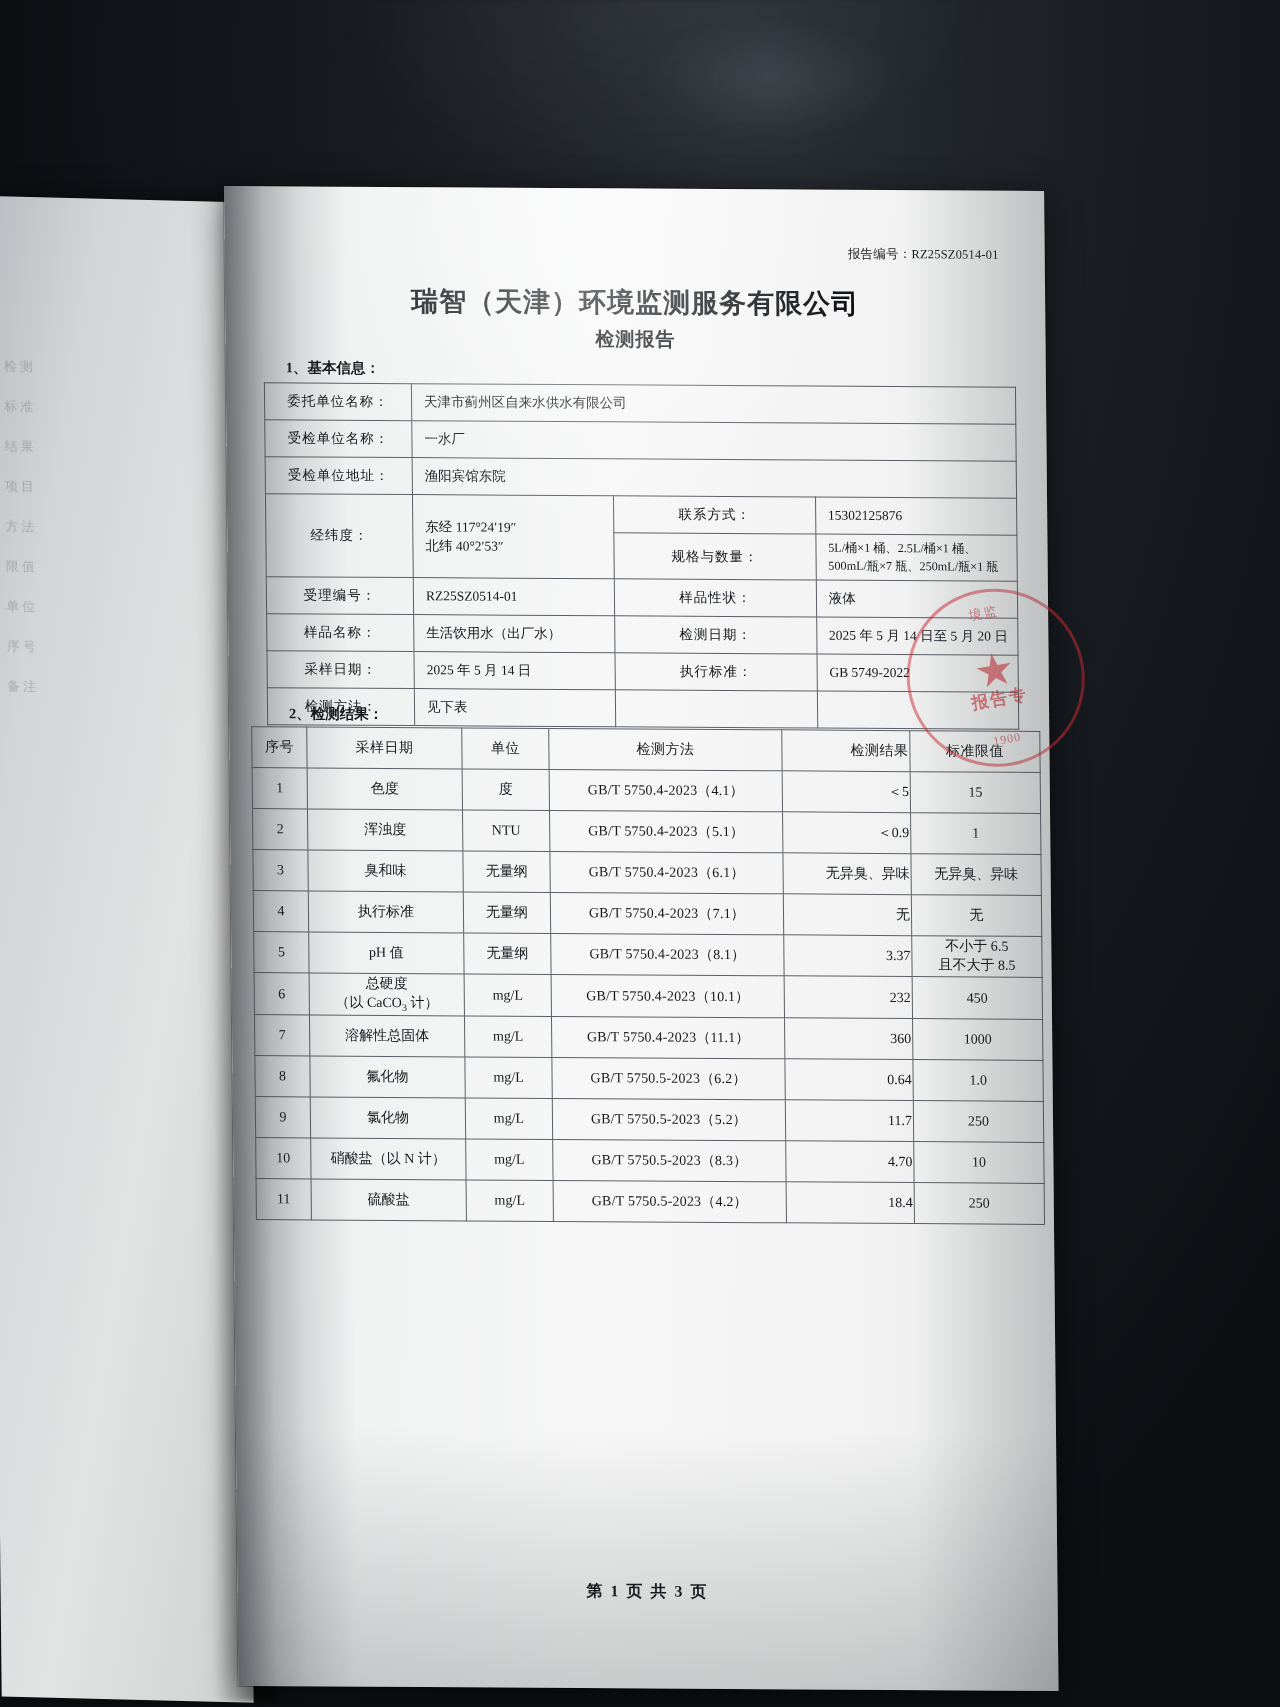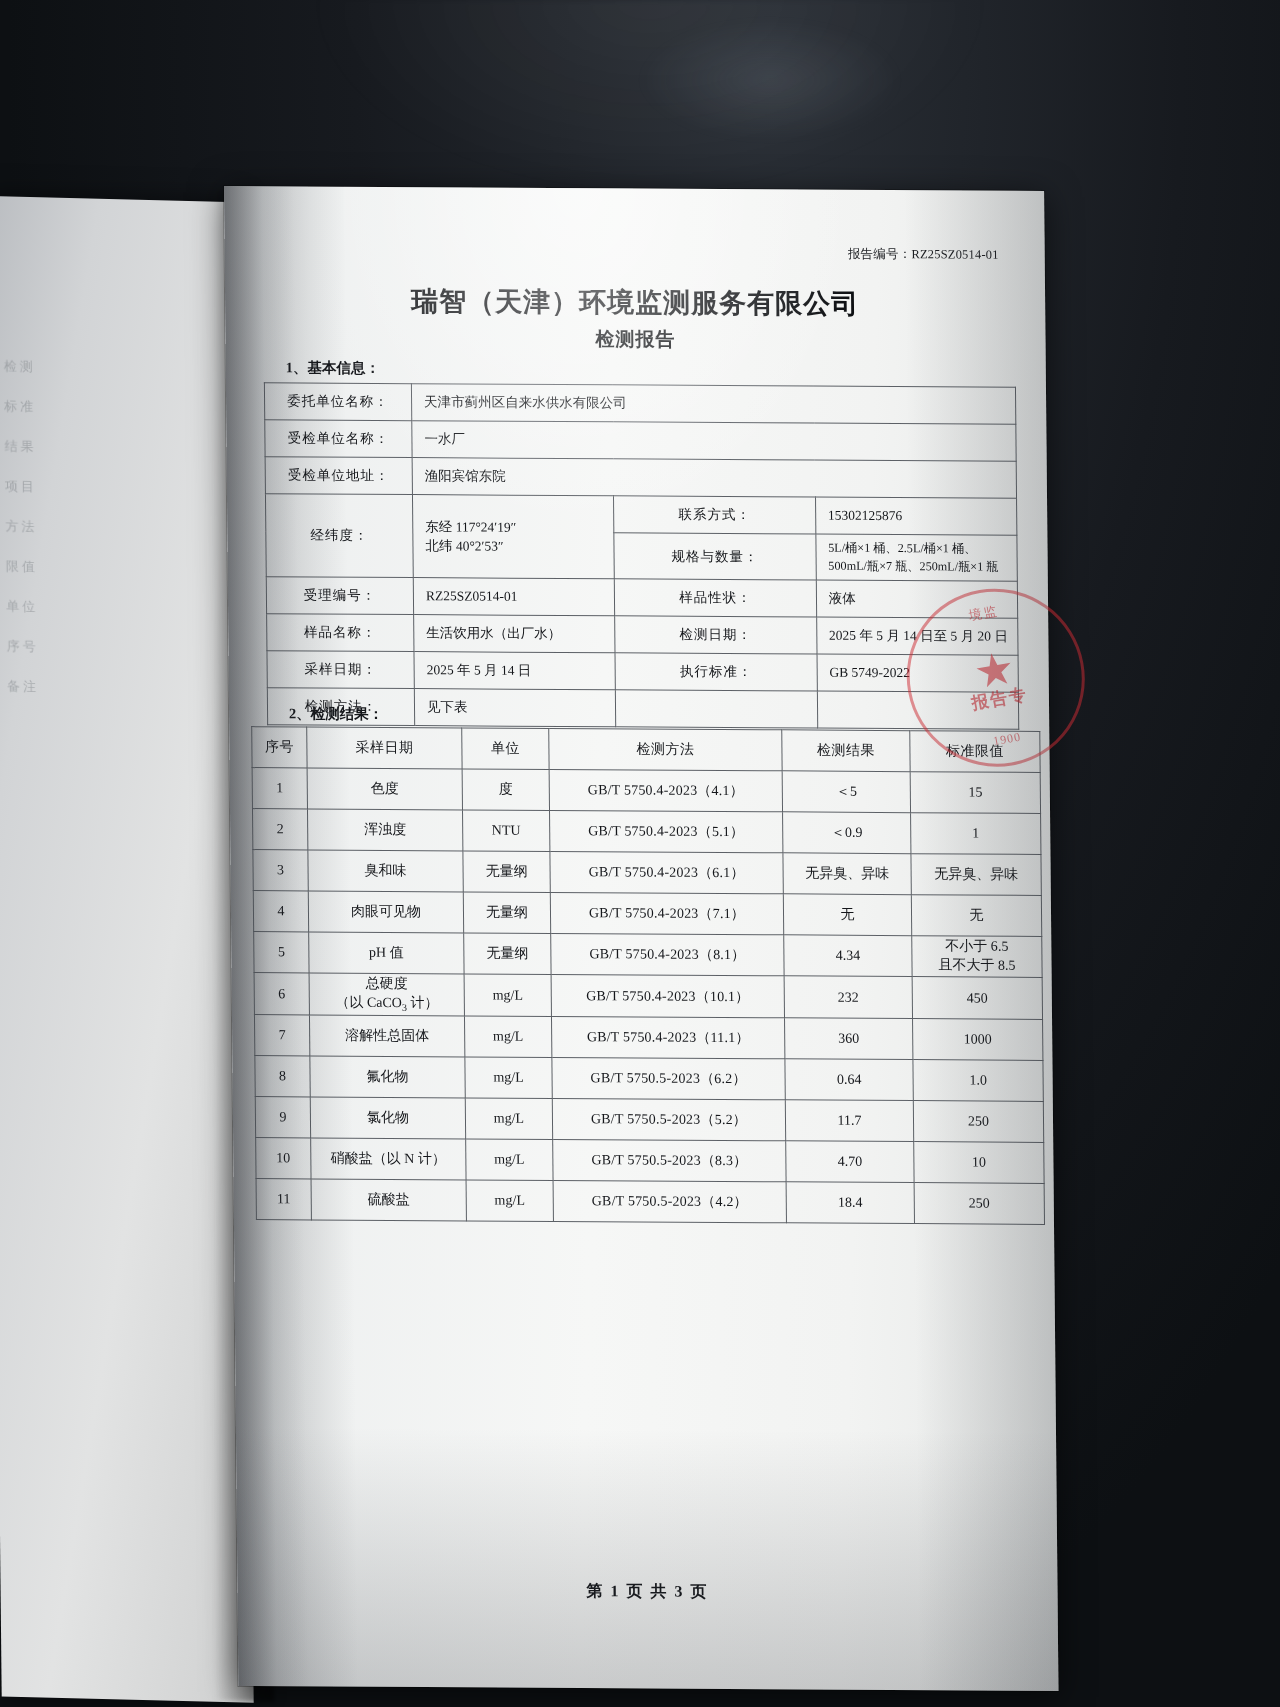--- a/index.html
+++ b/index.html
@@ -191,21 +191,21 @@
     vertical-align: middle;
     height: 38px;
     color: #15171b;
     font-weight: normal;
   }
   .res-table th { font-weight: normal; letter-spacing: 0.5px; }
   .res-table .c-no     { width: 52px; }
   .res-table .c-item   { width: 152px; }
   .res-table .c-unit   { width: 84px; }
   .res-table .c-method { width: 230px; }
-  .res-table .c-result { width: 125px; }
+  .res-table .c-result { width: 125px; text-align: right; }
   .res-table .c-limit  { width: 127px; }
   .method { font-family: "Liberation Serif", serif; letter-spacing: 0.2px; }
   .two { line-height: 1.35; }
   .sub { font-size: 10px; vertical-align: sub; }
 
   .footer {
     position: absolute;
     left: 0; right: 0;
     bottom: 86px;
     text-align: center;
@@ -409,32 +409,32 @@
           <tr>
             <td class="c-no">3</td>
             <td class="c-item">臭和味</td>
             <td class="c-unit">无量纲</td>
             <td class="c-method method">GB/T 5750.4-2023（6.1）</td>
             <td class="c-result">无异臭、异味</td>
             <td class="c-limit">无异臭、异味</td>
           </tr>
           <tr>
             <td class="c-no">4</td>
-            <td class="c-item">肉眼可见物</td>
+            <td class="c-item">执行标准</td>
             <td class="c-unit">无量纲</td>
             <td class="c-method method">GB/T 5750.4-2023（7.1）</td>
             <td class="c-result">无</td>
             <td class="c-limit">无</td>
           </tr>
           <tr>
             <td class="c-no">5</td>
             <td class="c-item">pH 值</td>
             <td class="c-unit">无量纲</td>
             <td class="c-method method">GB/T 5750.4-2023（8.1）</td>
-            <td class="c-result">4.34</td>
+            <td class="c-result">3.37</td>
             <td class="c-limit two">
               <div>不小于 6.5</div>
               <div>且不大于 8.5</div>
             </td>
           </tr>
           <tr>
             <td class="c-no">6</td>
             <td class="c-item two">
               <div>总硬度</div>
               <div>（以 CaCO<span class="sub">3</span> 计）</div>

